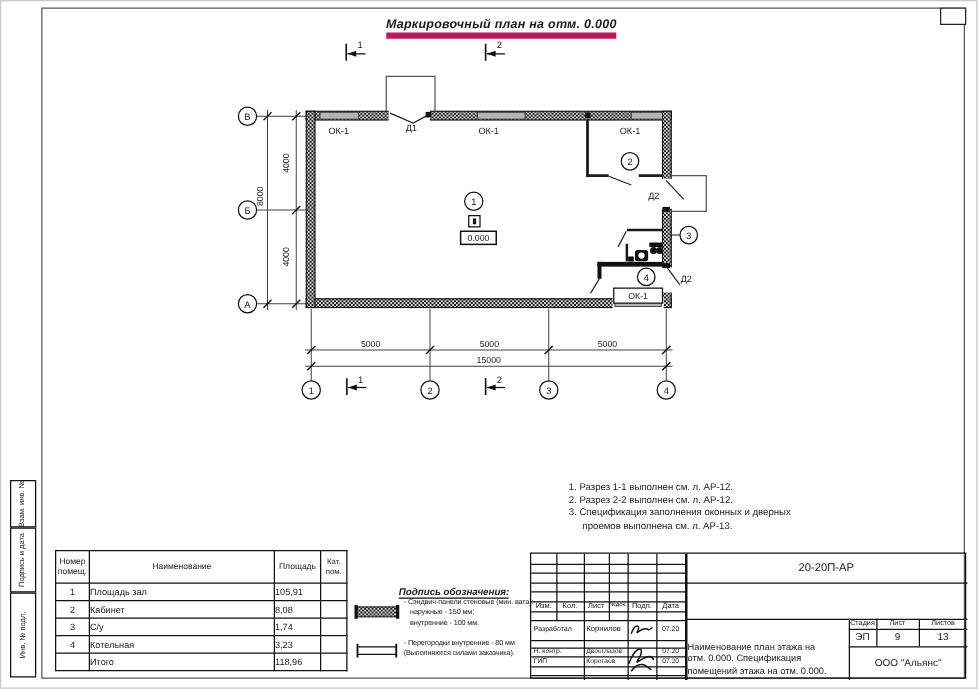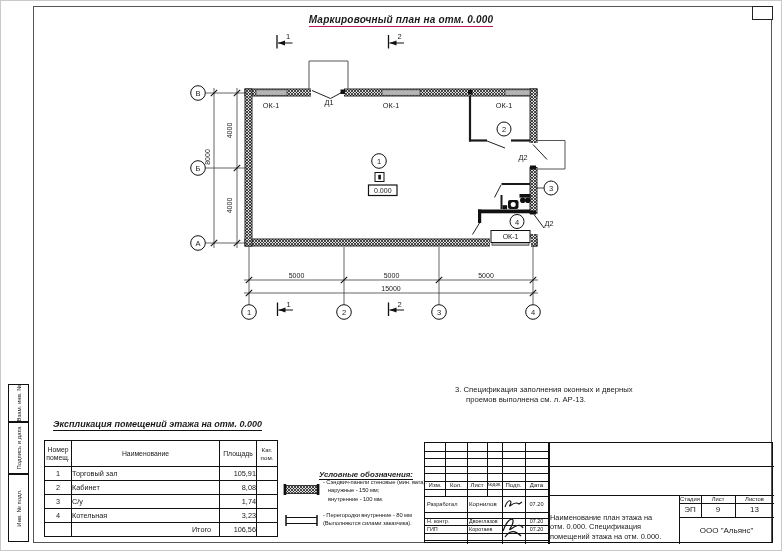--- a/index.html
+++ b/index.html
@@ -1,29 +1,29 @@
 <!DOCTYPE html>
 <html><head>
 <meta charset="utf-8">
 <style>
   html,body{margin:0;padding:0}
   .page{position:relative;width:782px;height:551px;background:#fff;font-family:"Liberation Sans",sans-serif;color:#1a1a1a;overflow:hidden;box-sizing:border-box;border:1px solid #c9c9c9}
   .frame{position:absolute;left:32px;top:5px;width:739px;height:537px;border:1.5px solid #555;box-sizing:border-box}
   .corner-box{position:absolute;left:751px;top:5px;width:21px;height:14px;border:1px solid #222;box-sizing:border-box;background:#fff}
   .main-title{position:absolute;left:300px;top:8px;width:200px;text-align:center}
-  .main-title span{display:inline-block;font:italic bold 10px "Liberation Sans",sans-serif;border-bottom:1px solid #be185d;padding-bottom:1px;letter-spacing:.2px}
+  .main-title span{display:inline-block;font:italic bold 10px "Liberation Sans",sans-serif;border-bottom:5px solid #be185d;padding-bottom:1px;letter-spacing:.2px}
   .expl-title{position:absolute;left:52px;top:412px}
   .expl-title span{display:inline-block;font:italic bold 9px "Liberation Sans",sans-serif;border-bottom:1px solid #111;padding-bottom:1px}
   table.expl{position:absolute;left:43px;top:439px;border-collapse:collapse;table-layout:fixed;width:233px;border:1.8px solid #111}
   table.expl td{border:1px solid #111;font-size:7.3px;padding:0;overflow:hidden}
   table.expl tr.hdr td{font-size:6.8px;line-height:7.8px;text-align:center;height:25px;border-bottom:1.8px solid #111}
   table.expl tr.row td{height:13px}
   td.c{text-align:center}
   td.l{text-align:left;padding-left:4px}
-  td.r{text-align:right;padding-right:6px}
+  td.r{padding-right:6px}
   .leg-title{position:absolute;left:318px;top:462px}
   .leg-title span{display:inline-block;font:italic bold 7.8px "Liberation Sans",sans-serif;border-bottom:1px solid #111}
   .leg-text{position:absolute;font-size:5.8px;letter-spacing:-0.1px;line-height:8.3px;color:#1a1a1a}
   .leg-text .ind{padding-left:5px}
   .notes{position:absolute;left:454px;top:384px;font-size:7.7px;line-height:10.2px}
   .notes .ind{padding-left:11px}
   .tb{position:absolute;left:423px;top:441px;width:349px;height:101px;border:1.8px solid #111;box-sizing:border-box}
   .tb .vl,.tb .hl{position:absolute;background:#111}
   .tb .vl{width:1px}
   .tb .hl{height:1px}
@@ -227,21 +227,20 @@
       <line x1="285" y1="514" x2="285" y2="525" stroke-width="1.5"></line>
       <line x1="316" y1="514" x2="316" y2="525" stroke-width="1.5"></line>
     </g>
 
     <g fill="none" stroke="#111">
       <path d="M504,506 C507,497 512,499 509,504 C507,508 513,499 518,503 L521,501" stroke-width="1.1"></path>
       <path d="M502,530 C508,514 516,516 510,526 C504,535 518,518 522,527 M504,536 C510,527 516,531 520,535" stroke-width="1.2"></path>
     </g>
   </svg>
 
-  <div class="expl-title"><span>Экспликация помещений этажа на отм. 0.000</span></div>
   <table class="expl">
     <colgroup>
         <col style="width:27px">
         <col style="width:148px">
         <col style="width:37px">
         <col style="width:21px">
       </colgroup>
     <tbody>
         <tr class="hdr">
       <td>
@@ -250,21 +249,21 @@
           </td>
       <td>Наименование</td>
       <td>Площадь</td>
       <td style="font-size:6.2px">
             <div>Кат.</div>
             <div>пом.</div>
           </td>
     </tr>
     <tr class="row">
       <td class="c">1</td>
-          <td class="l">Торговый зал</td>
+          <td class="l">Площадь зал</td>
           <td class="r">105,91</td>
           <td></td>
     </tr>
     <tr class="row">
       <td class="c">2</td>
           <td class="l">Кабинет</td>
           <td class="r">8,08</td>
           <td></td>
     </tr>
     <tr class="row">
@@ -275,38 +274,40 @@
     </tr>
     <tr class="row">
       <td class="c">4</td>
           <td class="l">Котельная</td>
           <td class="r">3,23</td>
           <td></td>
     </tr>
     <tr class="row">
       <td></td>
           <td class="r" style="padding-right:8px">Итого</td>
-          <td class="r">106,56</td>
+          <td class="r">118,96</td>
           <td></td>
     </tr>
   </tbody>
     </table>
 
-  <div class="leg-title"><span>Условные обозначения:</span></div>
+  <div class="leg-title"><span>Подпись обозначения:</span></div>
   <div class="leg-text" style="left:322px;top:477px">
     <div>- Сэндвич-панели стеновые (мин. вата):</div>
     <div class="ind">наружные - 150 мм;</div>
     <div class="ind">внутренние - 100 мм.</div>
   </div>
   <div class="leg-text" style="left:322px;top:510px">
     <div>- Перегородки внутренние - 80 мм</div>
     <div>(Выполняются силами заказчика).</div>
   </div>
 
   <div class="notes">
+    <div>1. Разрез 1-1 выполнен см. л. АР-12.</div>
+    <div>2. Разрез 2-2 выполнен см. л. АР-12.</div>
     <div>3. Спецификация заполнения оконных и дверных</div>
     <div class="ind">проемов выполнена см. л. АР-13.</div>
   </div>
 
   <div class="tb">
     <div class="vl" style="left:20px;top:0;height:53px"></div>
     <div class="vl" style="left:42px;top:0;height:101px"></div>
     <div class="vl" style="left:62px;top:0;height:53px"></div>
     <div class="vl" style="left:77px;top:0;height:101px"></div>
     <div class="vl" style="left:100px;top:0;height:101px"></div>
@@ -341,20 +342,21 @@
     <div class="cell" style="left:1px;top:53px;width:41px;height:16px;line-height:16px;font-size:5.6px;text-align:left;padding-left:1px">Разработал</div>
     <div class="cell" style="left:42px;top:53px;width:35px;height:16px;line-height:16px;font-size:6.2px;text-align:left;padding-left:2px">Корнилов</div>
     <div class="cell" style="left:100px;top:53px;width:23px;height:16px;line-height:16px;font-size:5.6px">07.20</div>
     <div class="cell" style="left:1px;top:75px;width:41px;height:7px;line-height:7px;font-size:5.4px;text-align:left;padding-left:1px">Н. контр.</div>
     <div class="cell" style="left:42px;top:75px;width:35px;height:7px;line-height:7px;font-size:5.4px;text-align:left;padding-left:2px">Двоеглазов</div>
     <div class="cell" style="left:100px;top:75px;width:23px;height:7px;line-height:7px;font-size:5.4px">07.20</div>
     <div class="cell" style="left:1px;top:82px;width:41px;height:8px;line-height:8px;font-size:5.4px;text-align:left;padding-left:1px">ГИП</div>
     <div class="cell" style="left:42px;top:82px;width:35px;height:8px;line-height:8px;font-size:5.4px;text-align:left;padding-left:2px">Коротаев</div>
     <div class="cell" style="left:100px;top:82px;width:23px;height:8px;line-height:8px;font-size:5.4px">07.20</div>
 
+    <div class="cell" style="left:123px;top:0;width:226px;height:23px;line-height:23px;font-size:9px">20-20П-АР</div>
 
     <div class="cell" style="left:125px;top:70px;width:127px;font-size:7.4px;line-height:9.4px;text-align:left;white-space:normal">
       <div>Наименование план этажа на</div>
       <div>отм. 0.000. Спецификация</div>
       <div>помещений этажа на отм. 0.000.</div>
     </div>
 
     <div class="cell" style="left:254px;top:52px;width:22px;height:8px;line-height:8px;font-size:5.8px">Стадия</div>
     <div class="cell" style="left:276px;top:52px;width:34px;height:8px;line-height:8px;font-size:5.8px">Лист</div>
     <div class="cell" style="left:310px;top:52px;width:39px;height:8px;line-height:8px;font-size:5.8px">Листов</div>

